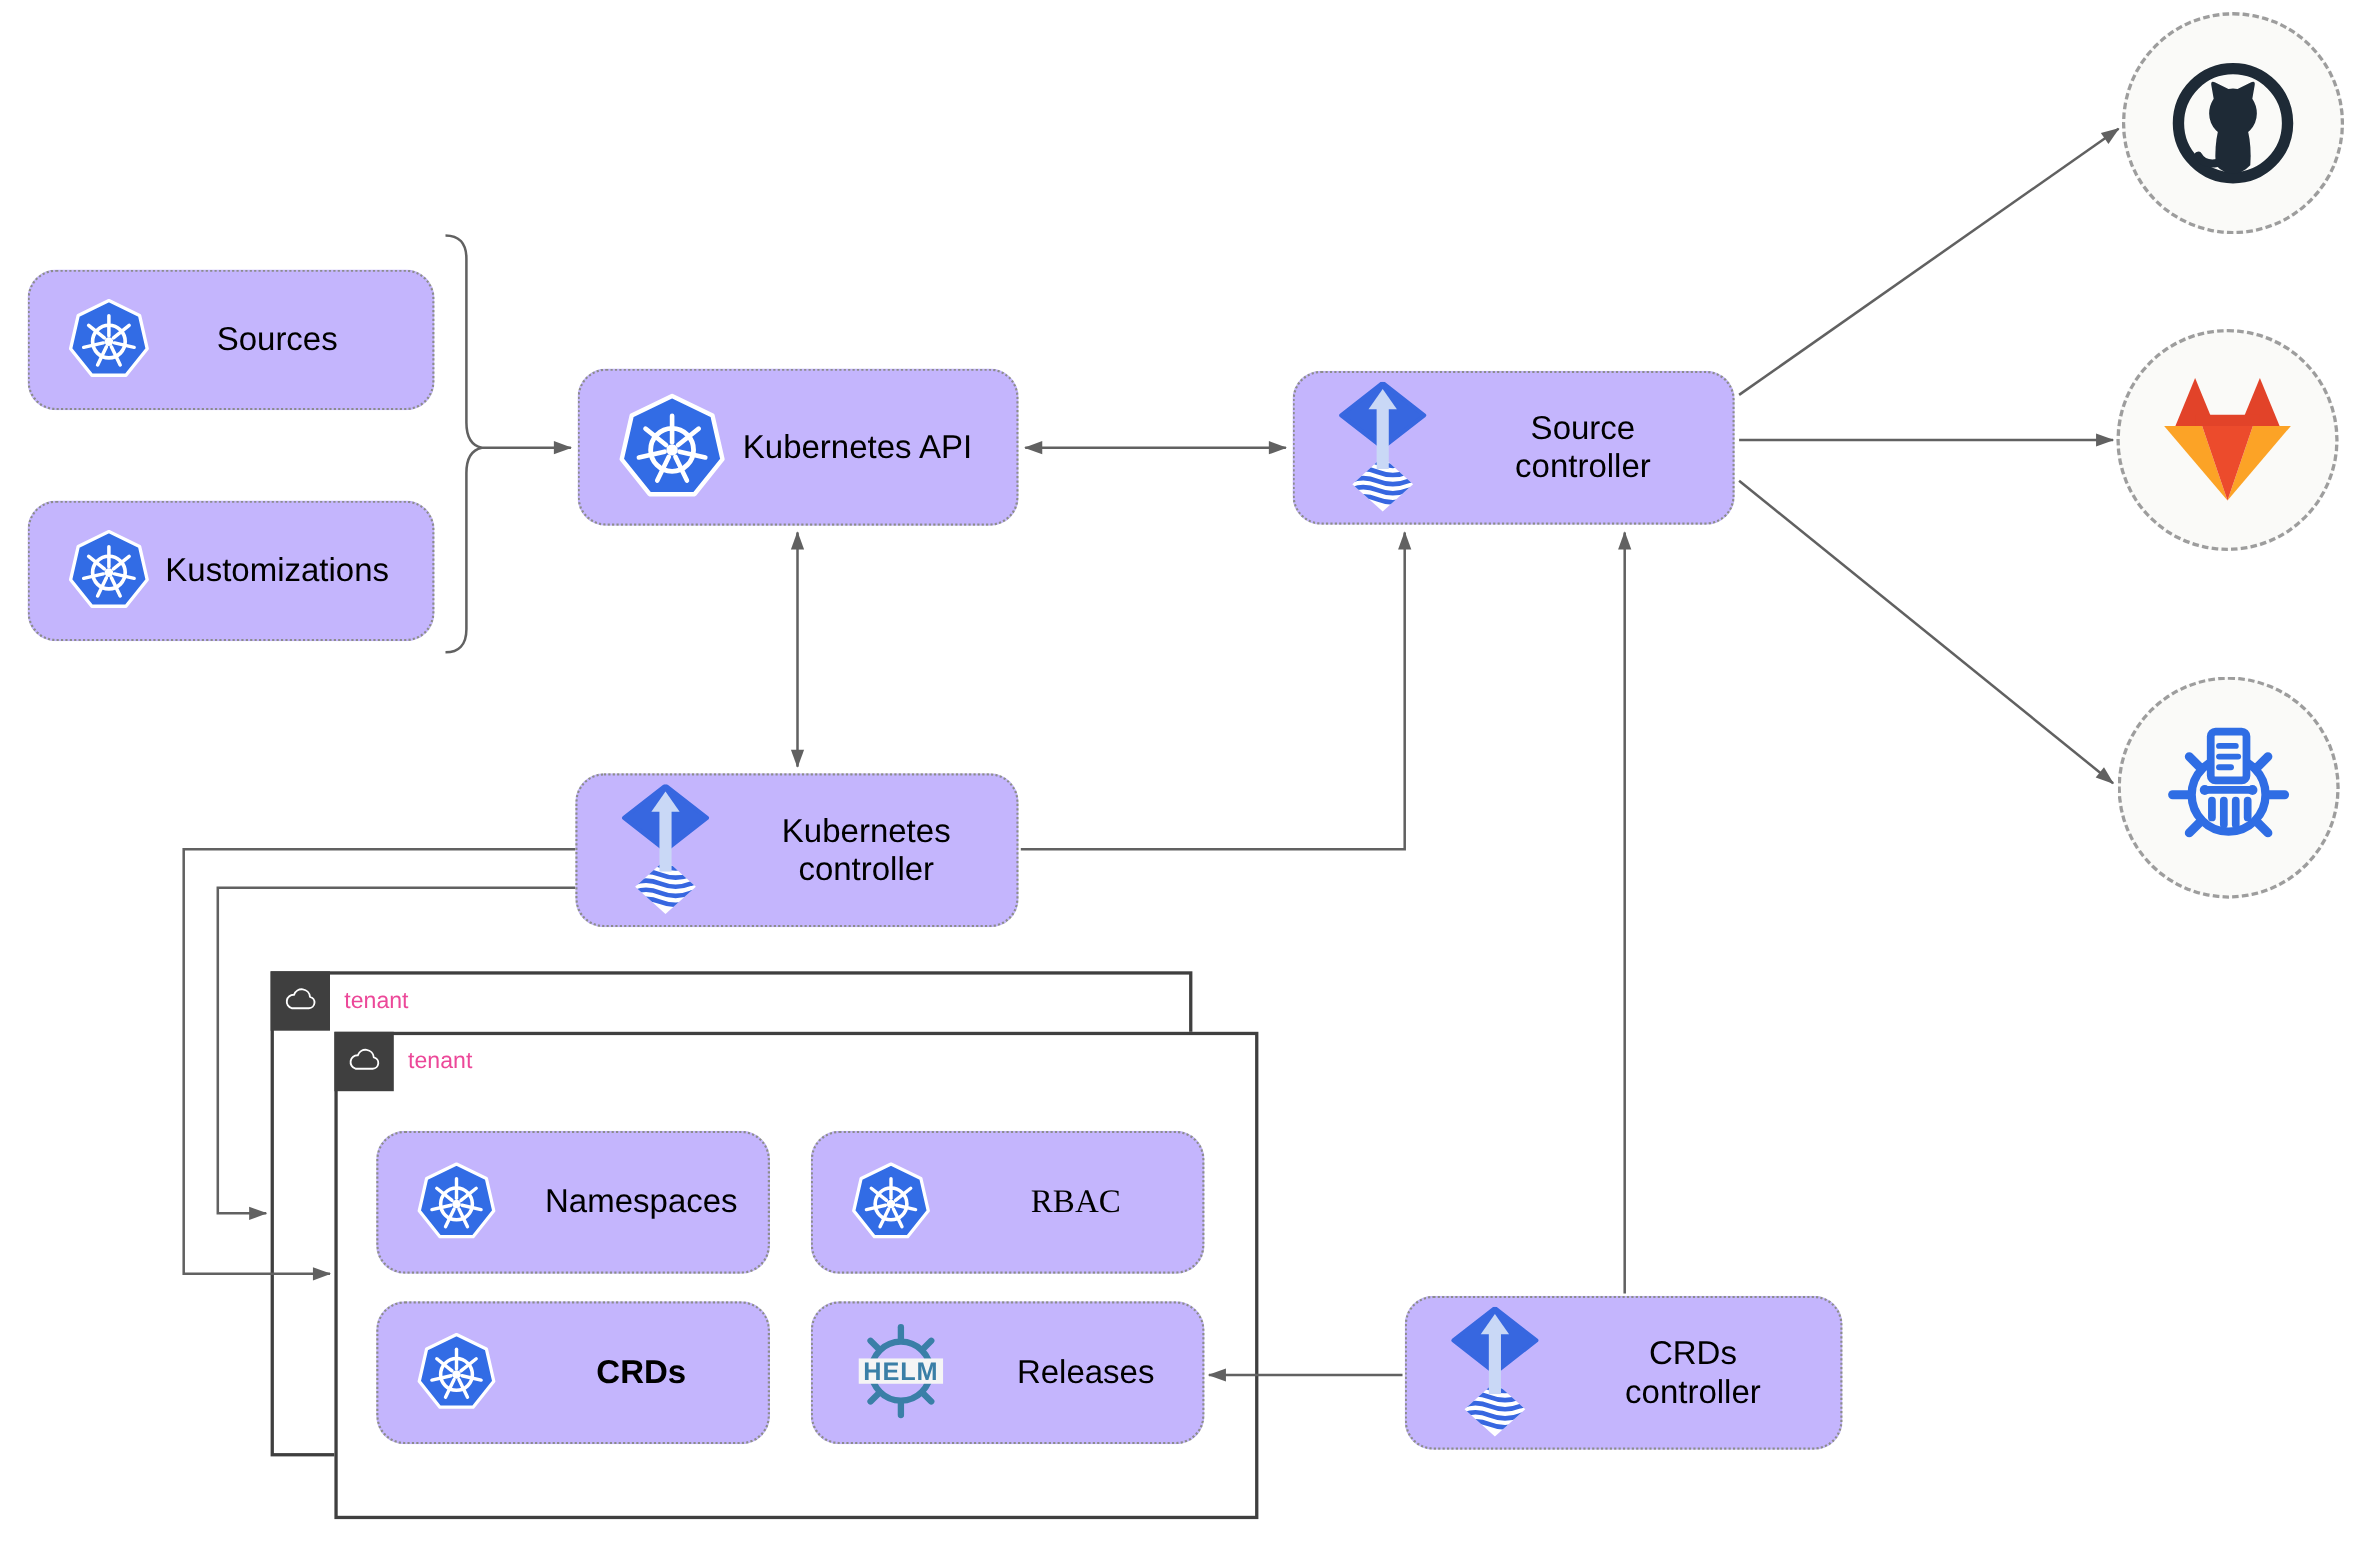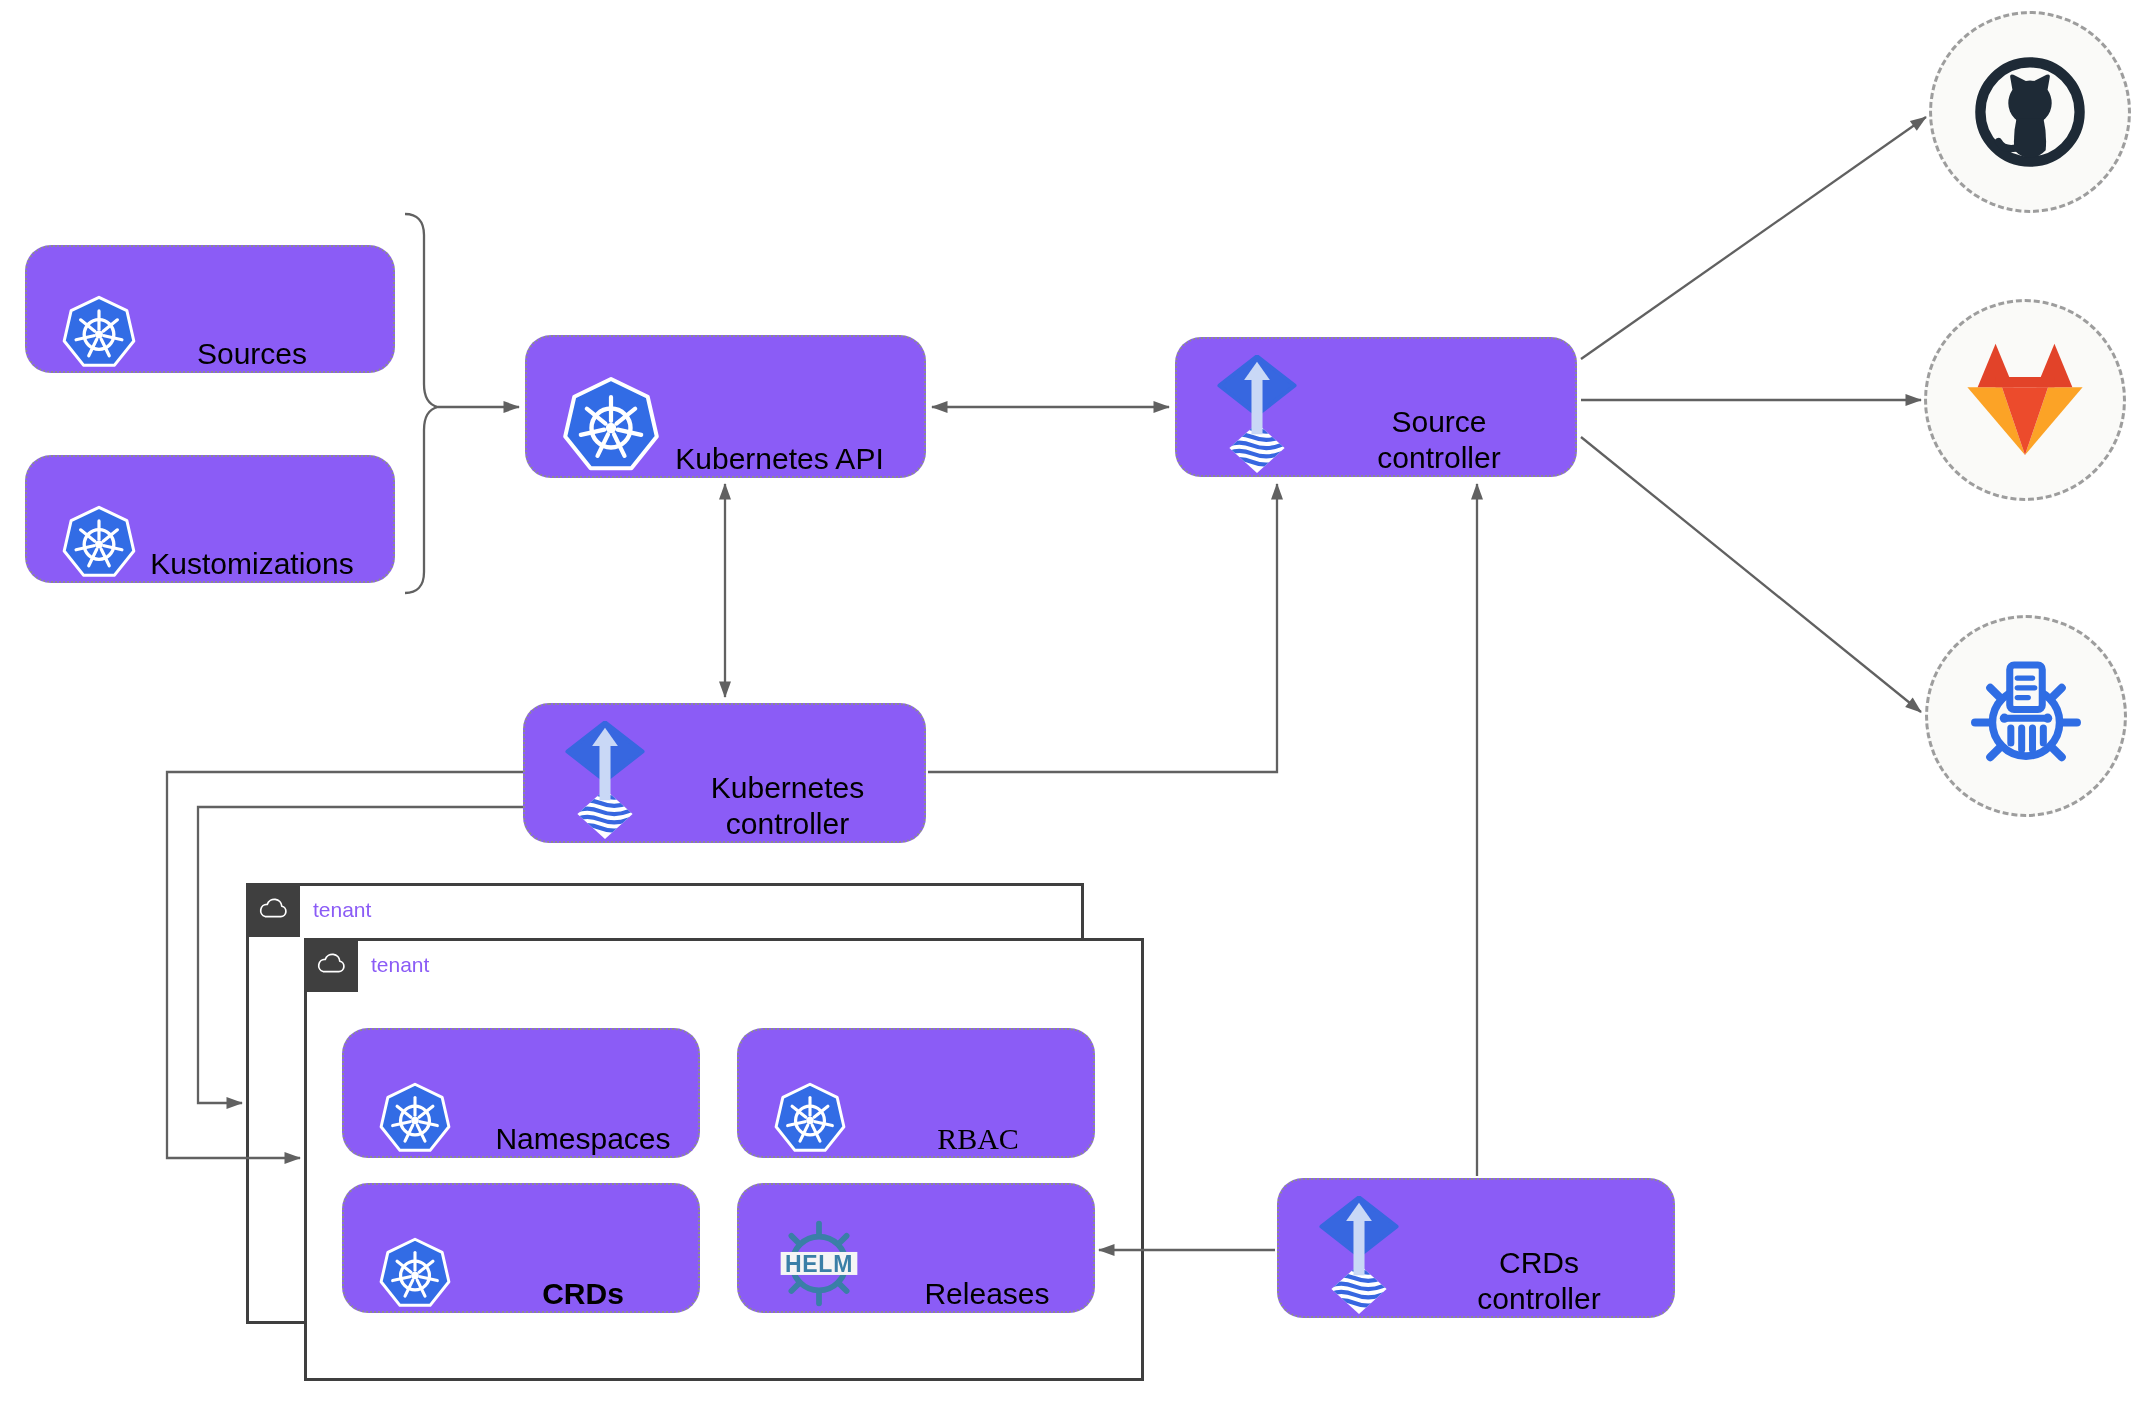--- a/index.html
+++ b/index.html
@@ -3,42 +3,42 @@
 <meta charset="utf-8">
 <style>
   html,body { margin:0; padding:0; background:#ffffff; }
   #canvas {
     position:relative; width:2144px; height:1407px; background:#ffffff;
     font-family:"Liberation Sans", sans-serif; color:#000; overflow:hidden;
   }
   
   .node {
     position:absolute; box-sizing:border-box;
-    background:#8b5cf6; border:2px dotted #8c8c8c; border-radius:26px;
-    display:flex; align-items:flex-end; z-index:5;
+    background:#c4b5fd; border:2px dotted #8c8c8c; border-radius:26px;
+    display:flex; align-items:center; z-index:5;
   }
   .node .nicon { flex:0 0 auto; margin-left:34px; display:block; }
   .node .nlabel {
     flex:1 1 auto; text-align:center; font-size:30px; line-height:1.18;
     padding-right:26px; color:#000;
   }
   .node .nlabel.two-line { max-width:185px; margin:0 auto; padding-right:0; }
   .inner-node { z-index:6;gap:42px; }
   
   .tenant {
     position:absolute; box-sizing:border-box; background:#ffffff;
     border:3px solid #3f3f3f;
   }
   .tenant-tab {
     position:absolute; top:-3px; left:-3px; width:54px; height:54px;
     background:#3f3f3f; display:flex; align-items:center; justify-content:center;
   }
   .tenant-label {
     position:absolute; top:-3px; left:64px; height:54px; display:flex;
-    align-items:center; font-size:21px; color:#8b5cf6;
+    align-items:center; font-size:21px; color:#ec4899;
   }
   #tenant-back  { left:246px; top:883px;  width:838px; height:441px; z-index:1; }
   #tenant-front { left:304px; top:938px;  width:840px; height:443px; z-index:2; }
   
   .endpoint {
     position:absolute; box-sizing:border-box; width:202px; height:202px;
     border-radius:50%; border:3px dashed #9d9d9d; background:#fafaf8;
     display:flex; align-items:center; justify-content:center; z-index:5;
   }
   

